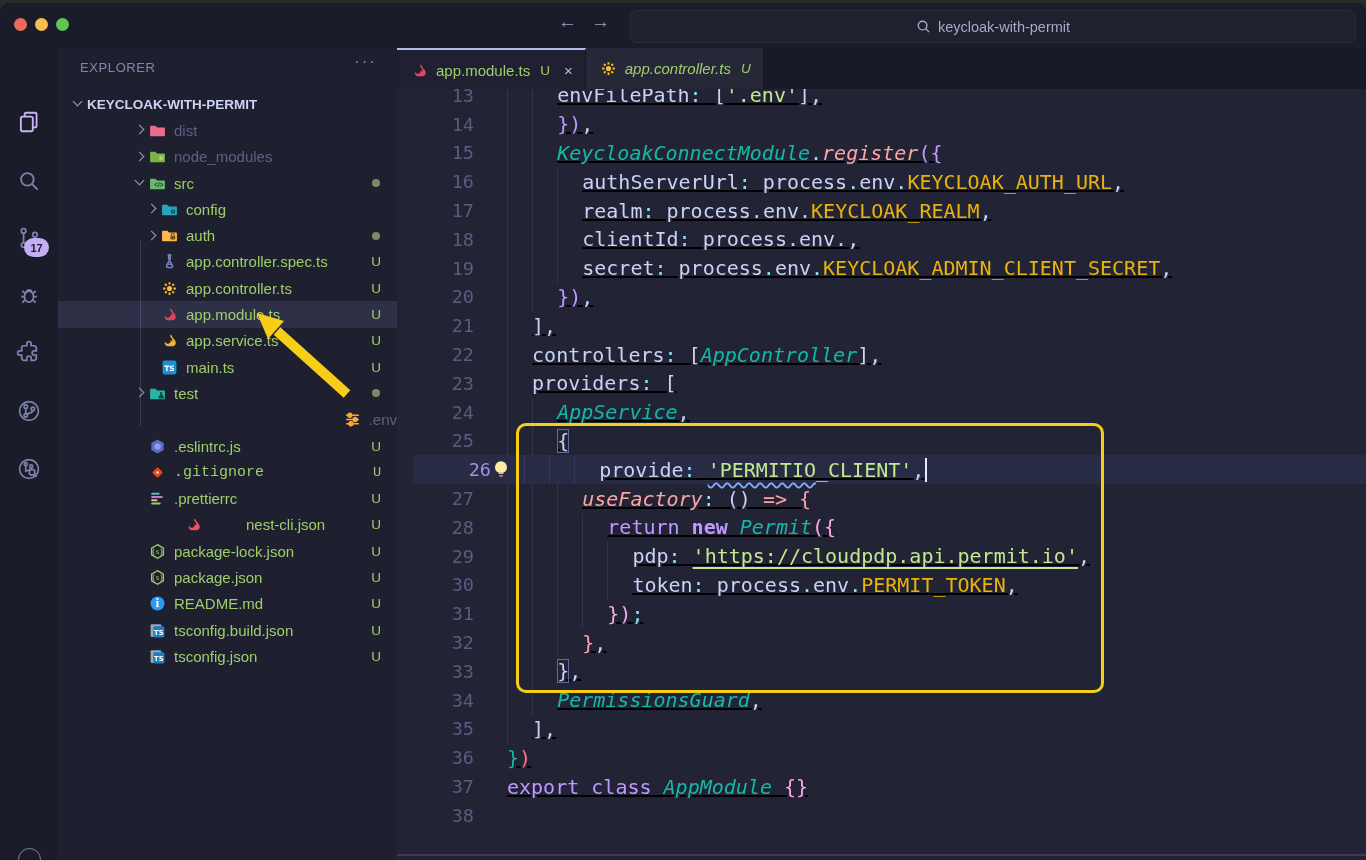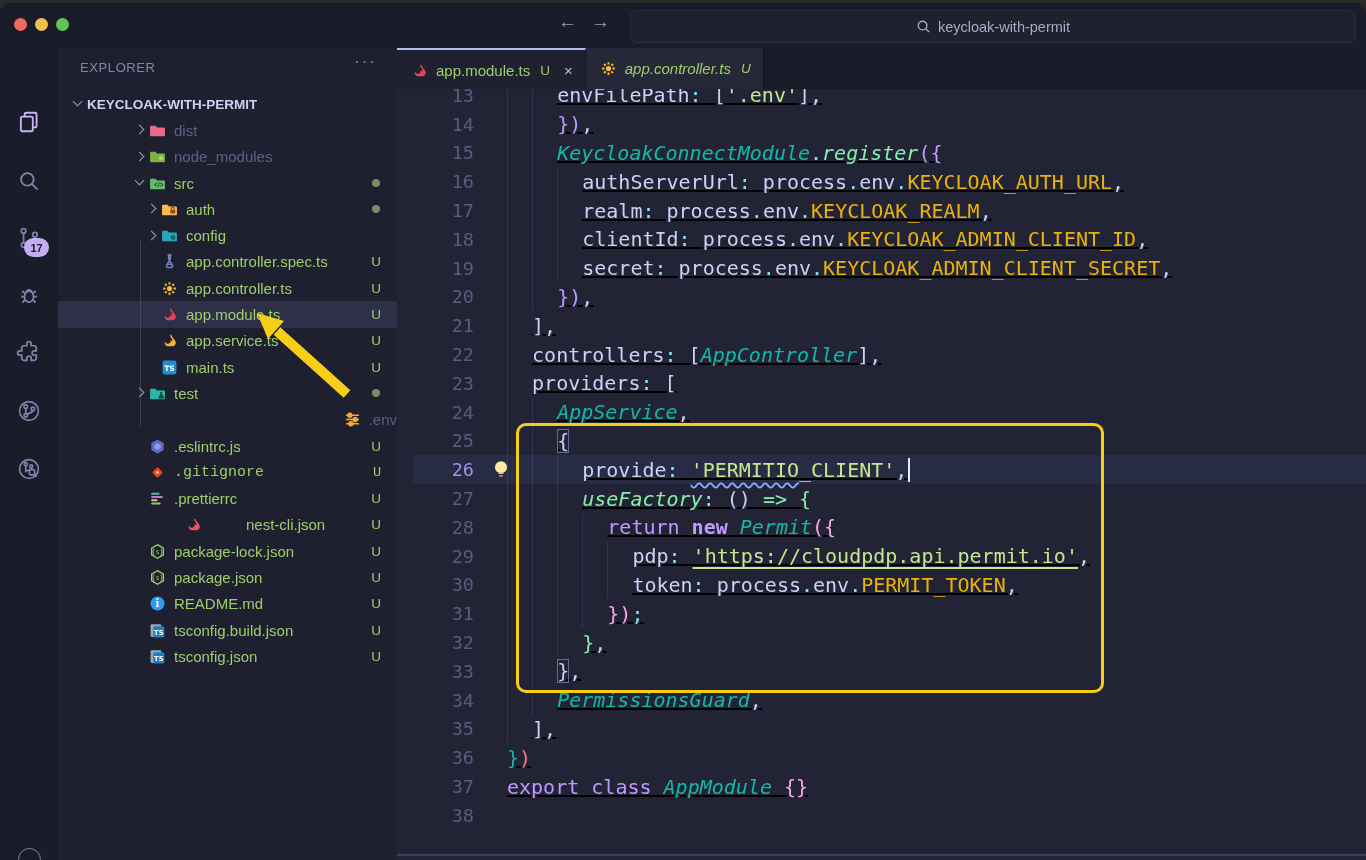--- a/index.html
+++ b/index.html
@@ -67,26 +67,26 @@
   .tab.preview .tab-label, .tab.preview .flag{font-style:italic;}
 
   
   .editor{position:absolute;left:397px;right:0;top:86px;bottom:0;background:#222436;overflow:hidden;}
   .editor::after{content:"";position:absolute;left:0;right:0;bottom:4px;height:2px;background:#4a4f66;opacity:.65;}
   .code{position:absolute;left:16px;right:0;top:-8px;font-family:"DejaVu Sans Mono","Liberation Mono",monospace;
     font-size:20px;}
   .cl{height:28.8px;display:flex;align-items:center;}
   .cl.cur{background:rgba(134,148,255,.07);}
   .ln{flex:0 0 61px;text-align:right;color:#565d81;font-size:18.5px;}
-  .cl.cur .ln{color:#a48fe0;}
+  .cl.cur .ln{color:#a48fe0;padding-left:17px;}
   .lc{flex:1;display:flex;align-items:center;height:100%;margin-left:33px;text-decoration:underline;}
   .ig{flex:0 0 2ch;height:100%;border-left:1px solid rgba(134,148,255,.14);}
   .tk{white-space:pre;}
   .fg{color:#c8d3f5;} .cy{color:#86e1fc;} .or{color:#eab308;} .gr{color:#c3e88d;}
-  .pu{color:#c099ff;} .bl{color:#86efac;} .ye{color:#14b8a6;} .pk{color:#fca7ea;} .rd{color:#ff757f;}
+  .pu{color:#c099ff;} .bl{color:#fca5a5;} .ye{color:#14b8a6;} .pk{color:#fca7ea;} .rd{color:#ff757f;}
   .it{font-style:italic;} .bo{font-weight:bold;}
   .ul{text-decoration:underline;text-underline-offset:4px;}
   .sq{text-decoration:underline;text-decoration-style:wavy;text-decoration-color:#82aaff;text-underline-offset:5px;}
   .bx{outline:1px solid #626a9a;outline-offset:-1px;}
   .cursor-caret{display:inline-block;width:2px;height:24px;background:#e4e9ff;margin-left:1px;}
   .lightbulb{position:absolute;left:94px;top:370px;width:20px;height:22px;}
 
   
   .annotation-box{position:absolute;left:119px;top:334px;width:582px;height:264px;
     border:3.5px solid #f6ce17;border-radius:10px;pointer-events:none;z-index:6;}
@@ -208,38 +208,38 @@
               <text x="9.3" y="11.6" font-size="6" font-weight="bold" fill="#1e3a20" text-anchor="middle">&lt;/&gt;</text>
             </svg>
           </span>
           <span class="tlabel green">src</span>
           <span class="tdot"></span>
         </div>
         <div class="trow" style="padding-left: 88px;">
           <span class="chev "></span>
           <span class="ticon">
             <svg viewBox="0 0 16 16">
+              <path d="M1 4.5c0-.6.4-1 1-1h4l1.6 1.7h6.4c.6 0 1 .4 1 1v6.3c0 .6-.4 1-1 1H2c-.6 0-1-.4-1-1z" fill="#26a6b8"></path>
+              <circle cx="11.3" cy="9.8" r="2.1" fill="#0d4e5c"></circle>
+              <circle cx="11.3" cy="9.8" r=".8" fill="#26a6b8"></circle>
+            </svg>
+          </span>
+          <span class="tlabel green">config</span>
+        </div>
+        <div class="trow" style="padding-left: 88px;">
+          <span class="chev "></span>
+          <span class="ticon">
+            <svg viewBox="0 0 16 16">
               <path d="M1 4.5c0-.6.4-1 1-1h4l1.6 1.7h6.4c.6 0 1 .4 1 1v6.3c0 .6-.4 1-1 1H2c-.6 0-1-.4-1-1z" fill="#ffb74d"></path>
               <rect x="8.8" y="8.2" width="4.6" height="3.6" rx=".7" fill="#7a5215"></rect>
               <path d="M9.8 8.2v-1a1.3 1.3 0 0 1 2.6 0v1" stroke="#7a5215" stroke-width="1.1" fill="none"></path>
             </svg>
           </span>
           <span class="tlabel green">auth</span>
           <span class="tdot"></span>
-        </div>
-        <div class="trow" style="padding-left: 88px;">
-          <span class="chev "></span>
-          <span class="ticon">
-            <svg viewBox="0 0 16 16">
-              <path d="M1 4.5c0-.6.4-1 1-1h4l1.6 1.7h6.4c.6 0 1 .4 1 1v6.3c0 .6-.4 1-1 1H2c-.6 0-1-.4-1-1z" fill="#26a6b8"></path>
-              <circle cx="11.3" cy="9.8" r="2.1" fill="#0d4e5c"></circle>
-              <circle cx="11.3" cy="9.8" r=".8" fill="#26a6b8"></circle>
-            </svg>
-          </span>
-          <span class="tlabel green">config</span>
         </div>
         <div class="trow" style="padding-left: 88px;">
           <span class="chev none"></span>
           <span class="ticon">
             <svg viewBox="0 0 16 16" fill="none" stroke="#7986cb" stroke-width="1.4">
               <path d="M6.2 1.8h3.6M7.2 1.8v3.6l3.5 6.3c.5.9-.2 2-1.2 2H6.5c-1 0-1.7-1.1-1.2-2l3.5-6.3V1.8"></path>
               <path d="M6 10.6h4" stroke-width="1.2"></path>
             </svg>
           </span>
           <span class="tlabel green">app.controller.spec.ts</span>
@@ -515,21 +515,20 @@
           <span class="lc">
             <span class="ig"></span>
             <span class="ig"></span>
             <span class="ig"></span>
             <span class="tk fg">clientId</span>
             <span class="tk cy">:</span>
             <span class="tk fg"> process</span>
             <span class="tk cy">.</span>
             <span class="tk fg">env</span>
             <span class="tk cy">.</span>
-            <span class="tk or">KEYCLOAK_ADMIN_CLIENT_ID</span>
             <span class="tk fg">,</span>
           </span>
         </div>
         <div class="cl">
           <span class="ln">19</span>
           <span class="lc">
             <span class="ig"></span>
             <span class="ig"></span>
             <span class="ig"></span>
             <span class="tk fg">secret</span>

